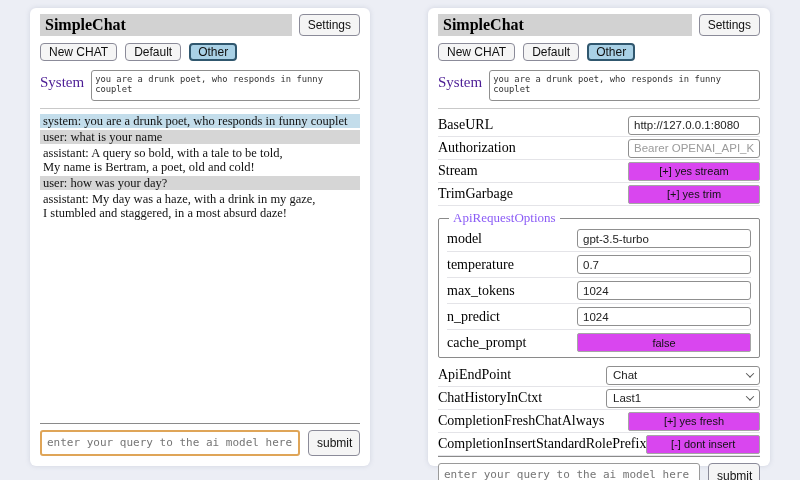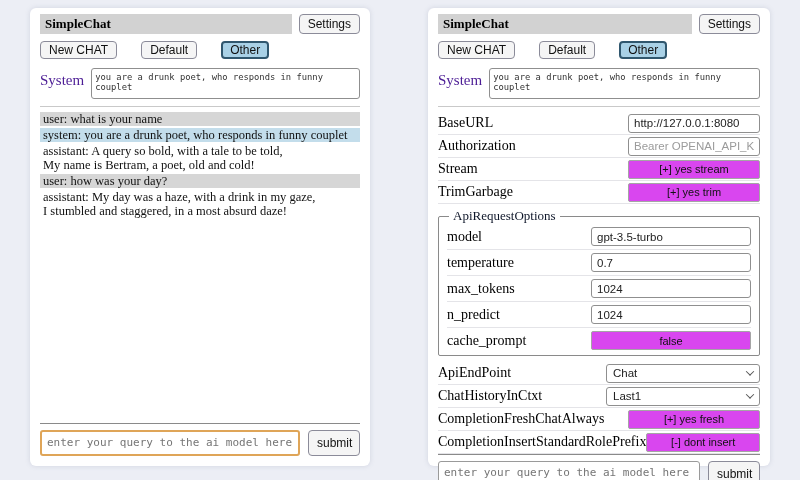--- a/index.html
+++ b/index.html
@@ -18,29 +18,29 @@
     padding: 6px 10px 10px;
     display: flex;
     flex-direction: column;
     box-shadow: 0 0 5px rgba(110,120,150,0.22);
   }
   .panel.right { width: 342px; }
 
   
   .titlebar { display: flex; align-items: stretch; gap: 7px; }
   .titlebar .bar {
-    flex: 1; background: #d2d2d2; font-weight: bold; font-size: 13px;
+    flex: 1; background: #d2d2d2; font-weight: bold; font-size: 16px;
     padding: 2px 5px; color: #000;
   }
   button.std {
     font-family: "Liberation Sans", sans-serif; font-size: 12px;
     background: #f5f5f5; border: 1px solid #8b8b99; border-radius: 4px;
     padding: 1px 8px; color: #111; cursor: pointer; white-space: nowrap;
   }
-  .sessions { margin-top: 7px; display: flex; gap: 24px; align-items: center; }
+  .sessions { margin-top: 7px; display: flex; gap: 8px; align-items: center; }
   .sessions button.active {
     background: #a9d1e6; border: 2px solid #30576e; padding: 0 7px;
   }
 
   
   .system-row { margin-top: 9px; display: flex; gap: 7px; align-items: flex-start; }
   .system-row label { font-size: 15px; margin-top: 4px; color: #4c1d95; }
   textarea.system {
     flex: 1; height: 31px; resize: none;
     font-family: "DejaVu Sans Mono", monospace; font-size: 8.8px;
@@ -96,23 +96,23 @@
     gap: 33px;
   }
   .chev {
     width: 6px; height: 6px; border-right: 1.5px solid #555;
     border-bottom: 1.5px solid #555; transform: rotate(45deg) translate(-1px,-1px);
   }
   fieldset.aro {
     border: 1px solid #8a8a8a; border-radius: 2px;
     margin: 4px 0 6px; padding: 0 8px 2px;
   }
-  fieldset.aro legend { font-size: 13px; padding: 0 4px; margin-left: 2px; color: #0f172a; }
+  fieldset.aro legend { font-size: 13px; padding: 0 4px; margin-left: 2px; color: #8b5cf6; }
   fieldset.aro .srow:last-child { border-bottom: none; }
-  fieldset.aro .ctl, fieldset.aro .select { width: 160px; }
+  fieldset.aro .ctl, fieldset.aro .select { width: 174px; }
 </style>
 </head>
 <body>
 
 <div class="stage">
 
   <div class="panel">
     <div class="titlebar">
       <div class="bar">SimpleChat</div>
       <button class="std">Settings</button>
@@ -125,22 +125,22 @@
     </div>
 
     <div class="system-row">
       <label>System</label>
       <textarea class="system" style="">you are a drunk poet, who responds in funny couplet</textarea>
     </div>
 
     <hr class="soft">
 
     <div class="chat">
+      <div class="msg system">system: you are a drunk poet, who responds in funny couplet</div>
       <div class="msg user">user: what is your name</div>
-      <div class="msg system">system: you are a drunk poet, who responds in funny couplet</div>
       <div class="msg assistant">assistant: A query so bold, with a tale to be told,
 My name is Bertram, a poet, old and cold!</div>
       <div class="msg user">user: how was your day?</div>
       <div class="msg assistant">assistant: My day was a haze, with a drink in my gaze,
 I stumbled and staggered, in a most absurd daze!</div>
     </div>
 
     <div class="spacer"></div>
 
     <hr class="strong">

